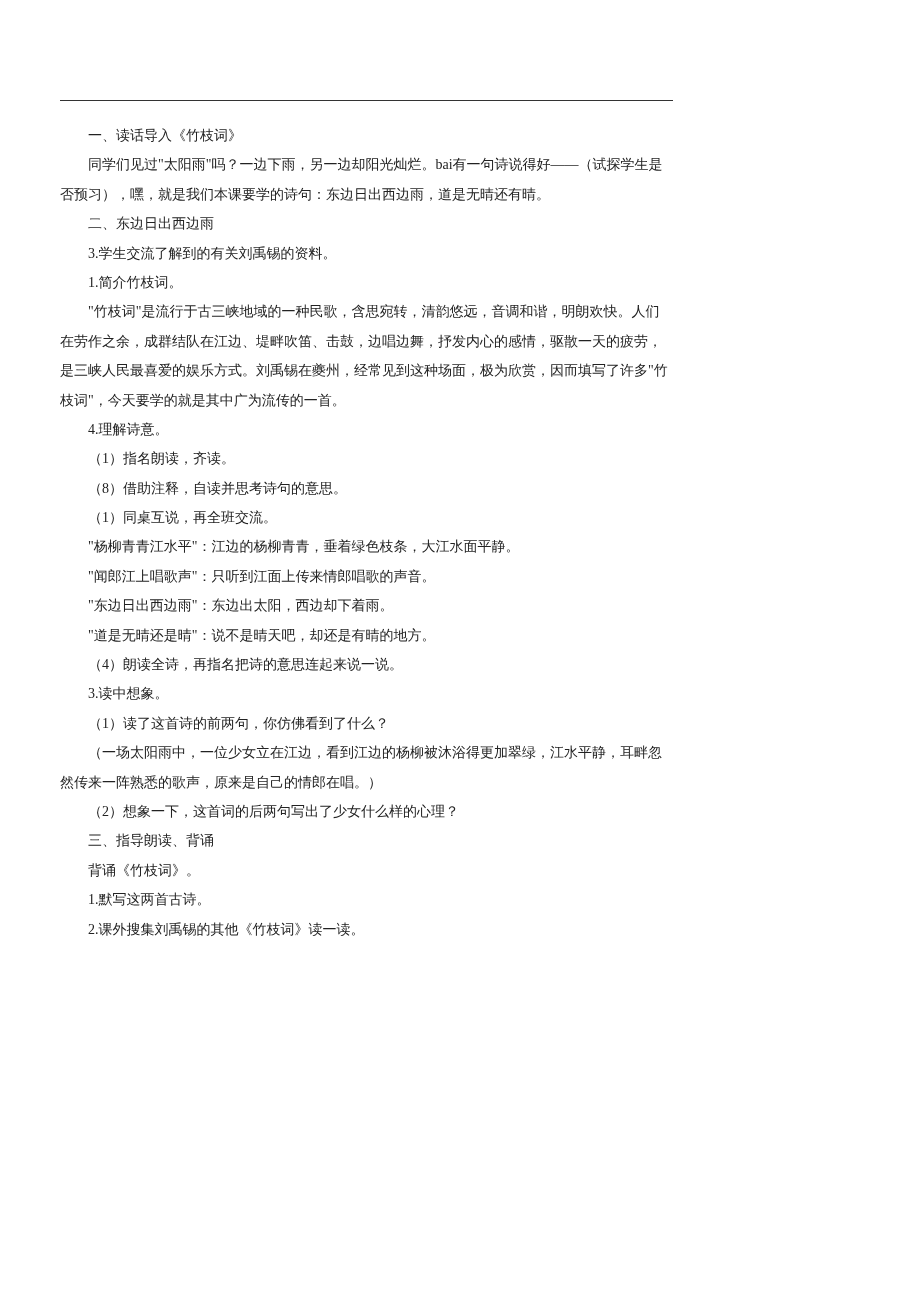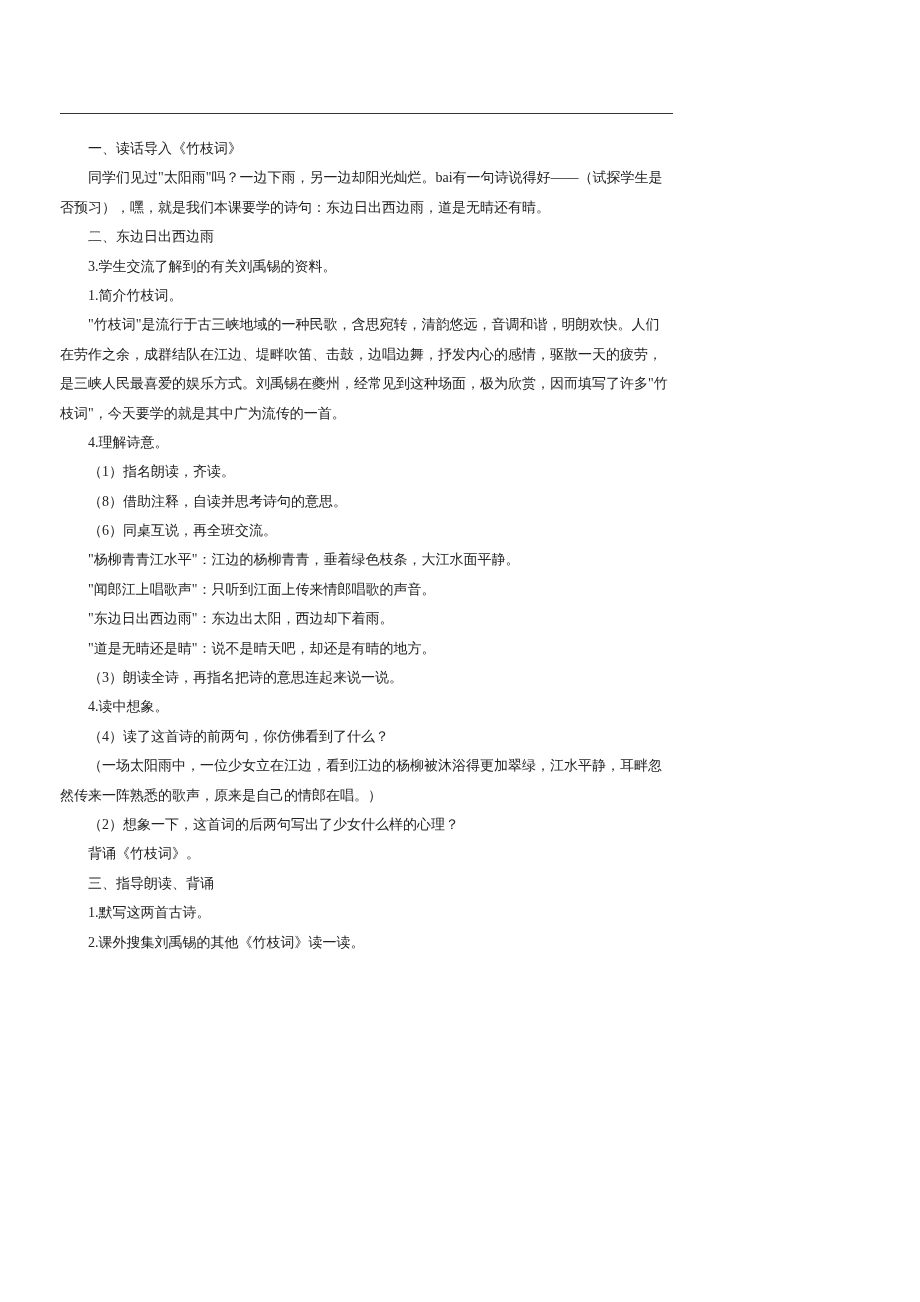--- a/index.html
+++ b/index.html
@@ -6,21 +6,20 @@
     margin: 0;
     padding: 0;
     background: #ffffff;
     font-family: "SimSun", "Songti SC", serif;
     width: 920px;
   }
   .page {
     width: 733px;
     box-sizing: border-box;
     padding: 100px 60px 60px 60px;
-    margin-top: 13px;
   }
   .rule {
     border-top: 1px solid #333;
     margin: 0 0 20px 0;
   }
   .content {
     font-size: 14px;
     line-height: 2.1;
     color: #222;
   }
@@ -36,28 +35,28 @@
   <div class="content">
     <div class="para">一、读话导入《竹枝词》</div>
     <div class="para">同学们见过"太阳雨"吗？一边下雨，另一边却阳光灿烂。bai有一句诗说得好——（试探学生是否预习），嘿，就是我们本课要学的诗句：东边日出西边雨，道是无晴还有晴。</div>
     <div class="para">二、东边日出西边雨</div>
     <div class="para">3.学生交流了解到的有关刘禹锡的资料。</div>
     <div class="para">1.简介竹枝词。</div>
     <div class="para">"竹枝词"是流行于古三峡地域的一种民歌，含思宛转，清韵悠远，音调和谐，明朗欢快。人们在劳作之余，成群结队在江边、堤畔吹笛、击鼓，边唱边舞，抒发内心的感情，驱散一天的疲劳，是三峡人民最喜爱的娱乐方式。刘禹锡在夔州，经常见到这种场面，极为欣赏，因而填写了许多"竹枝词"，今天要学的就是其中广为流传的一首。</div>
     <div class="para">4.理解诗意。</div>
     <div class="para">（1）指名朗读，齐读。</div>
     <div class="para">（8）借助注释，自读并思考诗句的意思。</div>
-    <div class="para">（6）同桌互说，再全班交流。</div>
+    <div class="para">（1）同桌互说，再全班交流。</div>
     <div class="para">"杨柳青青江水平"：江边的杨柳青青，垂着绿色枝条，大江水面平静。</div>
     <div class="para">"闻郎江上唱歌声"：只听到江面上传来情郎唱歌的声音。</div>
     <div class="para">"东边日出西边雨"：东边出太阳，西边却下着雨。</div>
     <div class="para">"道是无晴还是晴"：说不是晴天吧，却还是有晴的地方。</div>
-    <div class="para">（3）朗读全诗，再指名把诗的意思连起来说一说。</div>
-    <div class="para">4.读中想象。</div>
-    <div class="para">（4）读了这首诗的前两句，你仿佛看到了什么？</div>
+    <div class="para">（4）朗读全诗，再指名把诗的意思连起来说一说。</div>
+    <div class="para">3.读中想象。</div>
+    <div class="para">（1）读了这首诗的前两句，你仿佛看到了什么？</div>
     <div class="para">（一场太阳雨中，一位少女立在江边，看到江边的杨柳被沐浴得更加翠绿，江水平静，耳畔忽然传来一阵熟悉的歌声，原来是自己的情郎在唱。）</div>
     <div class="para">（2）想象一下，这首词的后两句写出了少女什么样的心理？</div>
+    <div class="para">三、指导朗读、背诵</div>
     <div class="para">背诵《竹枝词》。</div>
-    <div class="para">三、指导朗读、背诵</div>
     <div class="para">1.默写这两首古诗。</div>
     <div class="para">2.课外搜集刘禹锡的其他《竹枝词》读一读。</div>
   </div>
 </div>
 
 </body></html>

